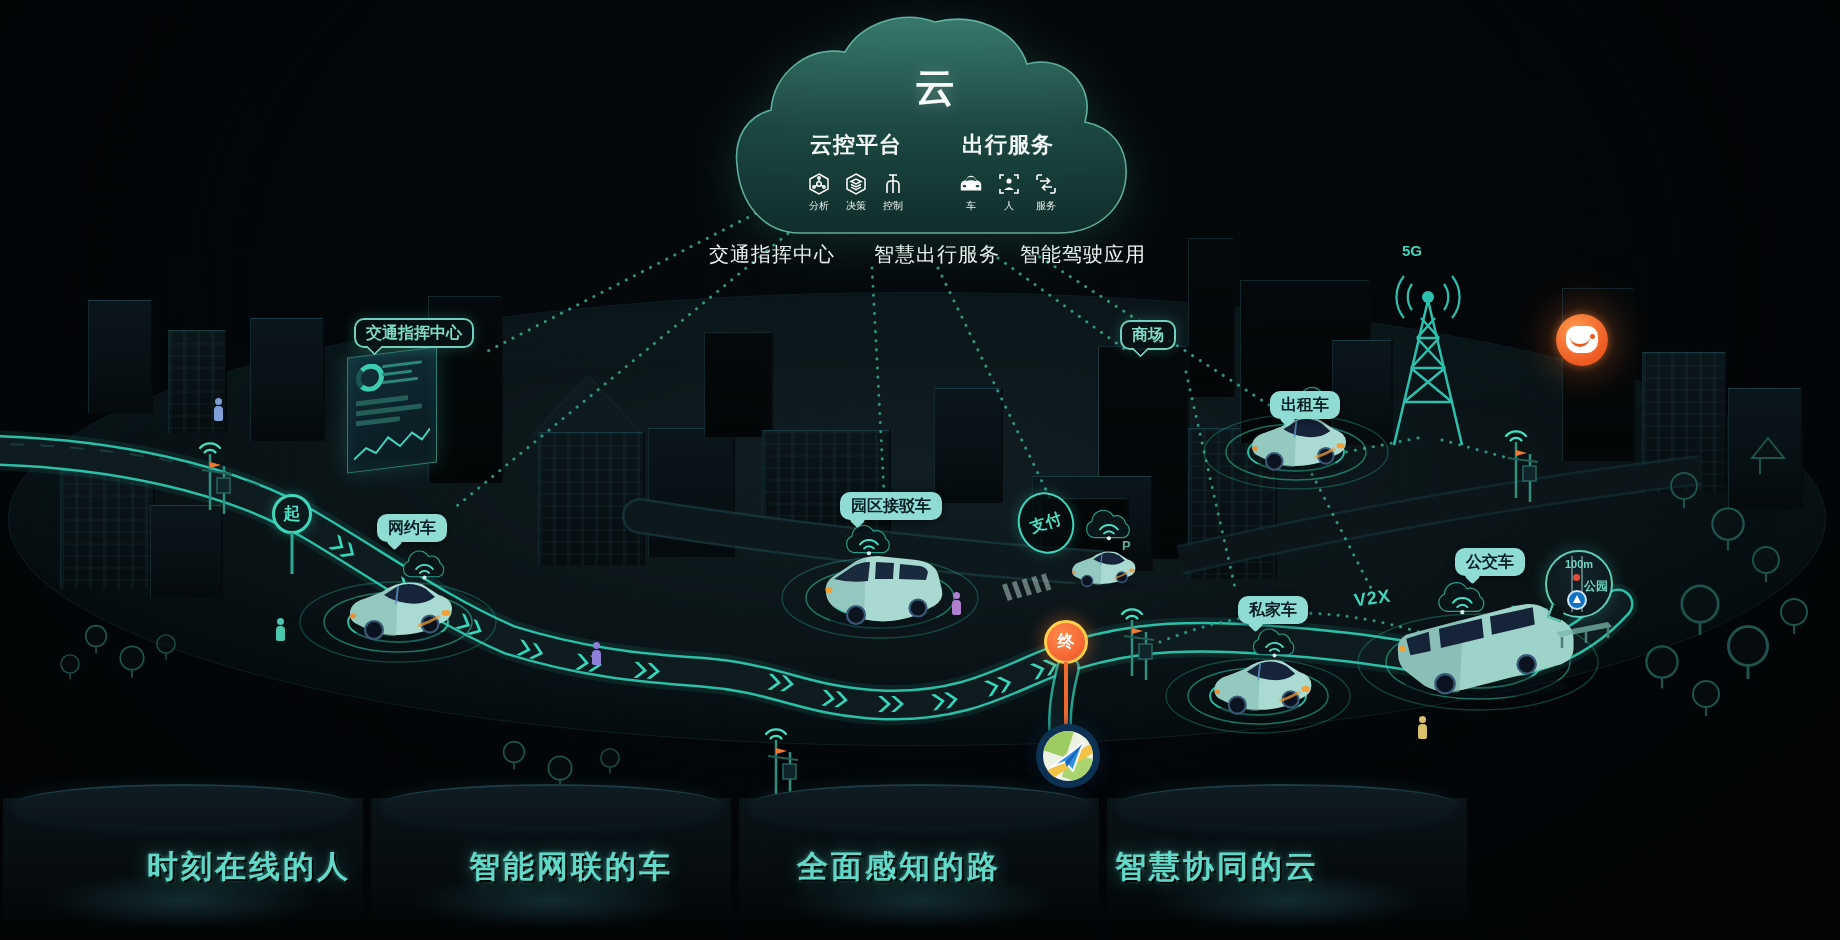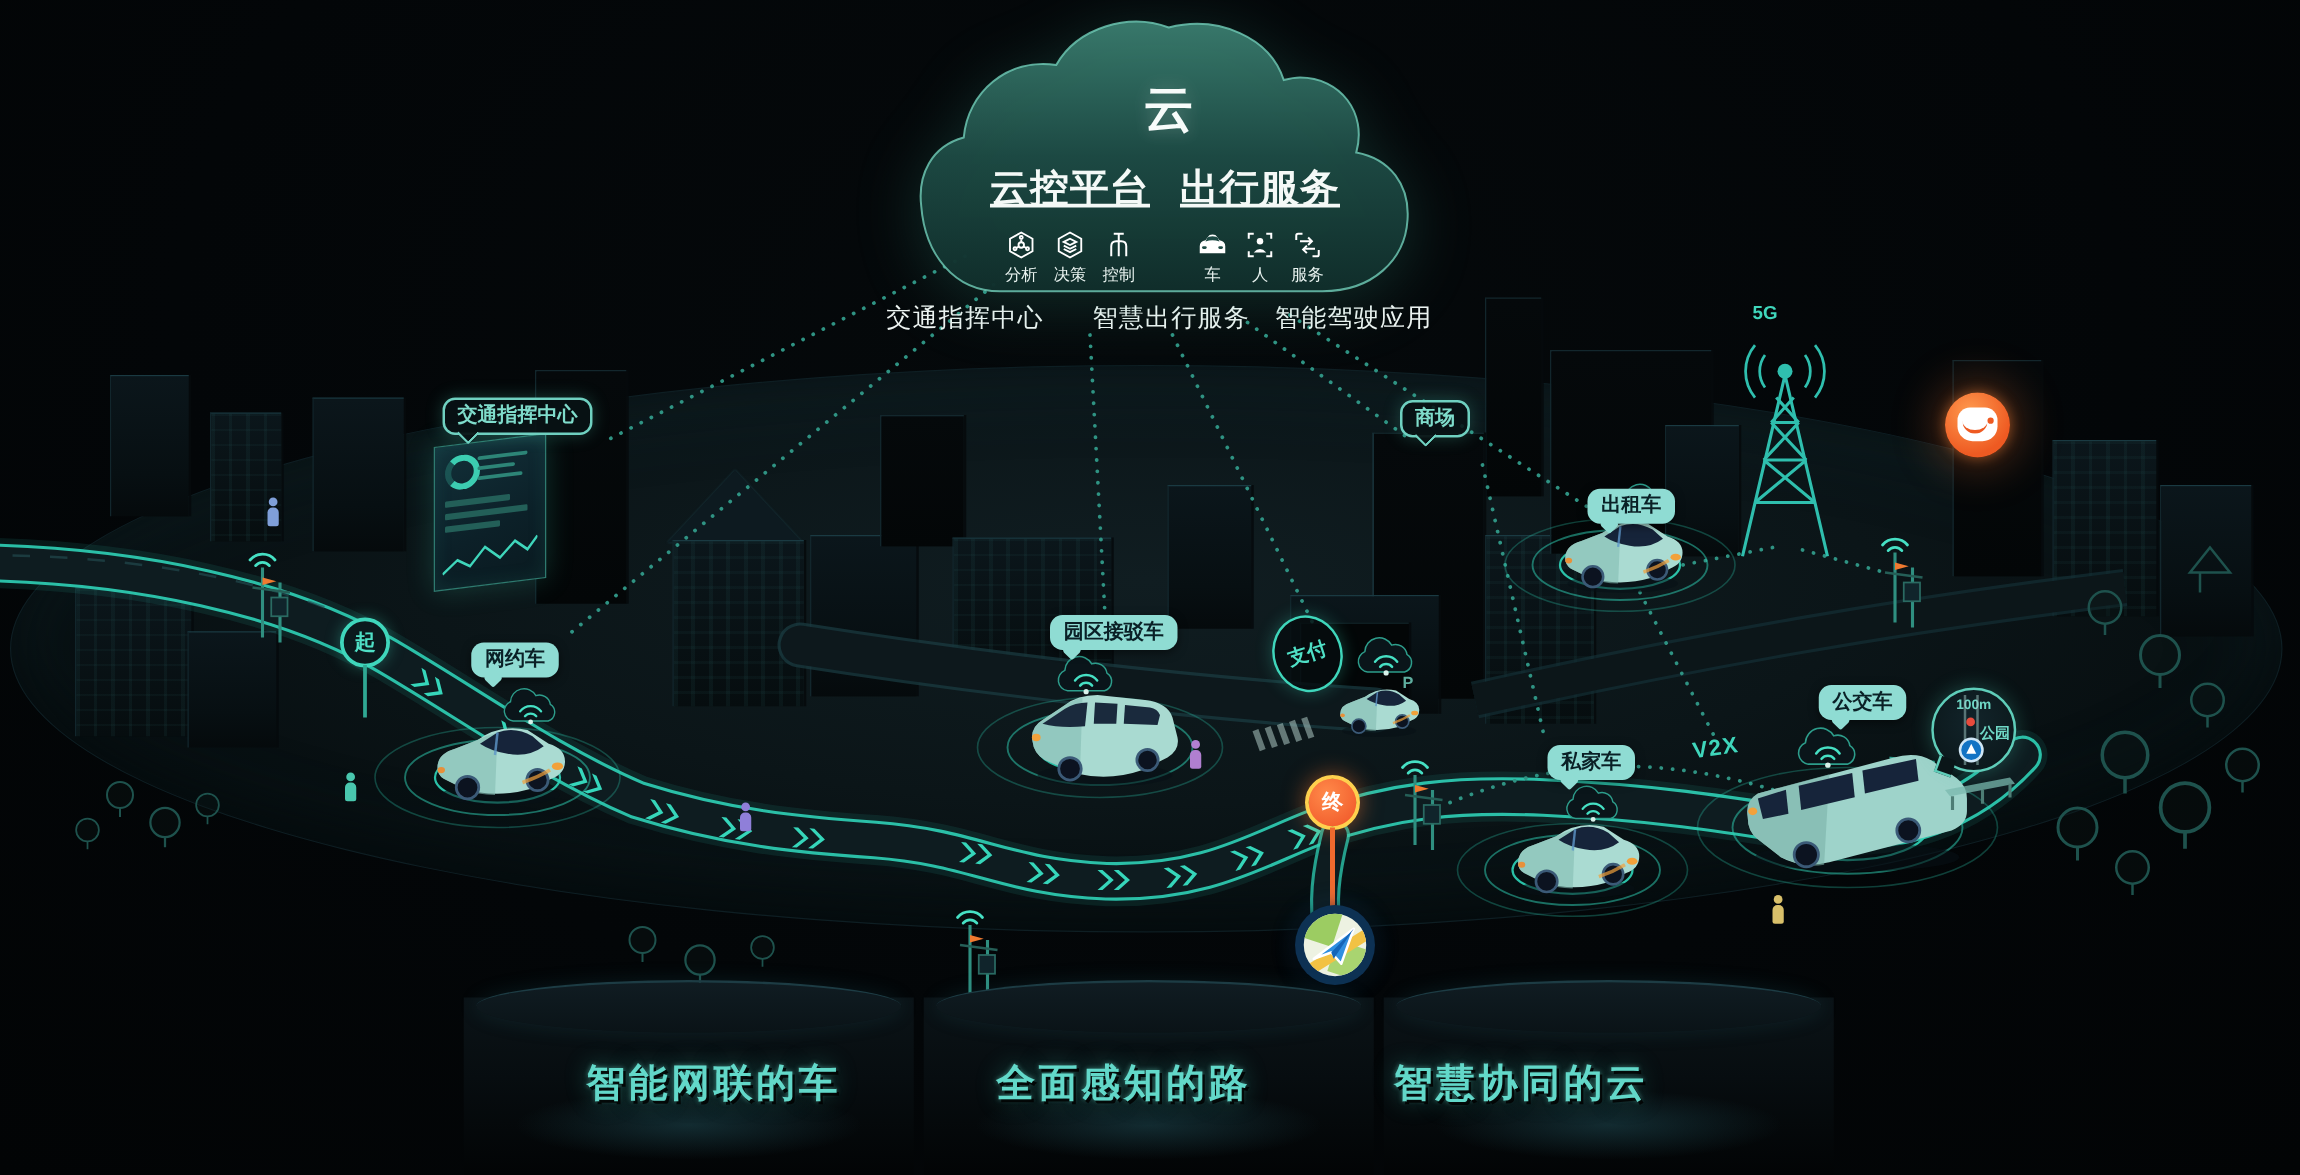--- a/index.html
+++ b/index.html
@@ -72,25 +72,25 @@
   .park-nav{position:absolute;left:20px;top:38px;width:16px;height:16px;border-radius:50%;background:#1273c4;
     border:2px solid #cfe6f5;}
   .park-nav::after{content:"";position:absolute;left:4px;top:3px;width:0;height:0;
     border-left:4px solid transparent;border-right:4px solid transparent;border-bottom:8px solid #fff;}
 
   
   .cloud-wrap{position:absolute;left:0;top:0;z-index:40;}
   .cloud-sym{position:absolute;left:885px;top:60px;width:100px;text-align:center;font-size:40px;font-weight:bold;
     color:#f7fbfa;text-shadow:0 0 14px rgba(255,255,255,.25);z-index:41;}
   .cloud-group{position:absolute;z-index:41;display:flex;flex-direction:column;align-items:center;}
-  .cloud-title{font-size:31px;font-weight:bold;color:#f4f9f7;letter-spacing:1px;text-decoration:underline;}
+  .cloud-title{font-size:22px;font-weight:bold;color:#f4f9f7;letter-spacing:1px;}
   .cloud-icons{display:flex;gap:13px;margin-top:12px;}
   .ci{display:flex;flex-direction:column;align-items:center;gap:3px;}
   .ci svg{display:block;}
-  .ci-label{font-size:13px;color:#e9f3f0;}
+  .ci-label{font-size:10px;color:#e9f3f0;}
 
   .cap{position:absolute;top:241px;transform:translateX(-50%);font-size:20px;color:#eef4f2;font-weight:500;
     letter-spacing:1px;z-index:35;white-space:nowrap;}
 
   
   .v2x{position:absolute;left:1354px;top:588px;font-size:18px;font-weight:bold;color:#3fd6bb;
     transform:rotate(-8deg);z-index:27;letter-spacing:1px;}
   .fiveg{position:absolute;left:1402px;top:242px;font-size:15px;font-weight:bold;color:#3fd6bb;z-index:27;}
   .pmark{position:absolute;left:1122px;top:538px;font-size:13px;font-weight:bold;color:#5fae9f;z-index:27;}
 
@@ -517,20 +517,25 @@
     </div>
   <div class="person" style="left:1418px;top:716px;color:#d9c06a;">
       <div class="head"></div>
       <div class="body"></div>
     </div>
   <div class="person" style="left:214px;top:398px;color:#7f9fd9;">
       <div class="head"></div>
       <div class="body"></div>
     </div>
 
+  <div class="pillar" style="left:3px;">
+    <div class="pillar-top"></div>
+      <div class="pillar-glow"></div>
+    <div class="pillar-label" style="margin-left:66px;">时刻在线的人</div>
+  </div>
   <div class="pillar" style="left:371px;">
     <div class="pillar-top"></div>
       <div class="pillar-glow"></div>
     <div class="pillar-label" style="margin-left:20px;">智能网联的车</div>
   </div>
   <div class="pillar" style="left:739px;">
     <div class="pillar-top"></div>
       <div class="pillar-glow"></div>
     <div class="pillar-label" style="margin-left:-20px;">全面感知的路</div>
   </div>

